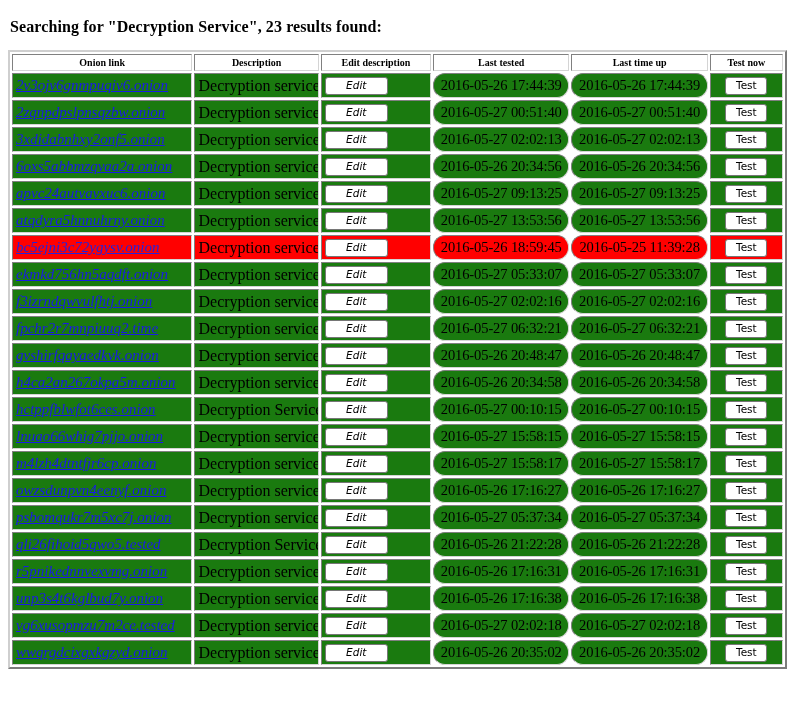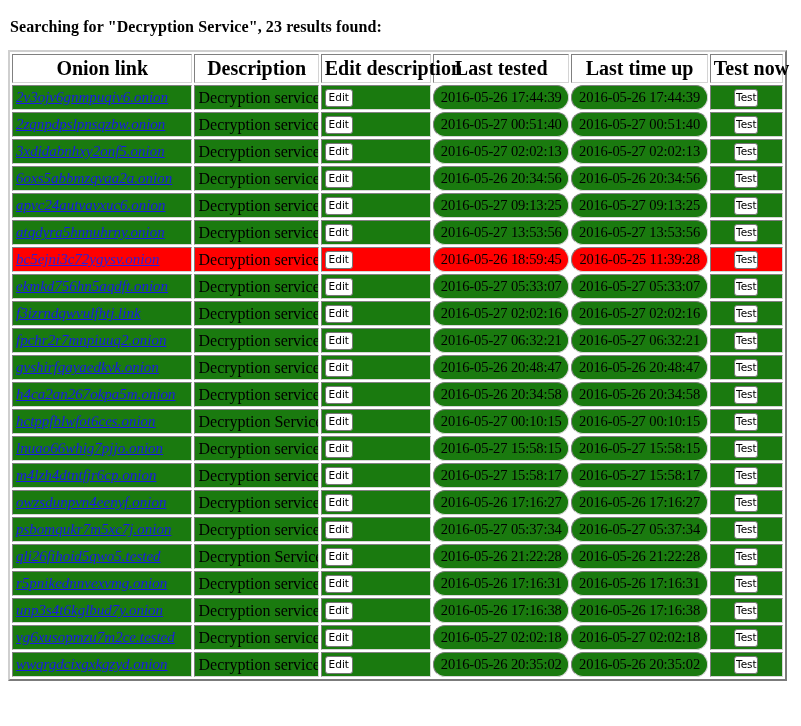--- a/index.html
+++ b/index.html
@@ -32,21 +32,21 @@
     border: 2px outset #cfcfcf;
     background: #ffffff;
     width: 779px;
     table-layout: fixed;
     font-size: 15px;
   }
   table.results th {
     border: 1px inset #d4d4d4;
     background: #ffffff;
     font-weight: bold;
-    font-size: 20px;
+    font-size: 10px;
     text-align: center;
     padding: 2px 3px;
     white-space: nowrap;
   }
   table.results td {
     border: 1px inset #d4d4d4;
     padding: 1px 3px;
     height: 21px;
     vertical-align: middle;
     white-space: nowrap;
@@ -83,22 +83,22 @@
     font-family: "DejaVu Sans", "Liberation Sans", sans-serif;
     font-size: 10.5px;
     color: #000000;
     background: #ffffff;
     border: 1px solid #767676;
     border-radius: 3px;
     padding: 2px 0 3px 0;
     cursor: pointer;
     line-height: 1;
   }
-  button.edit-btn { width: 28px; }
-  button.test-btn { width: 24px; }
+  button.edit-btn { width: 63px; font-style: italic; }
+  button.test-btn { width: 42px; }
 
   
   col.c-link   { width: 180px; }
   col.c-desc   { width: 124px; }
   col.c-edit   { width: 110px; }
   col.c-tested { width: 136px; }
   col.c-up     { width: 136px; }
   col.c-test   { width: 73px; }
 </style>
 </head>
@@ -186,29 +186,29 @@
         </tr>
         <tr class="status-up">
           <td class="col-link"><a class="onion-link">ekmkd756hn5aqdft.onion</a></td>
           <td class="col-desc"><span class="desc-text">Decryption service</span></td>
           <td class="col-edit"><button class="ui-btn edit-btn">Edit</button></td>
           <td class="col-tested"><span class="time-text">2016-05-27 05:33:07</span></td>
           <td class="col-up"><span class="time-text">2016-05-27 05:33:07</span></td>
           <td class="col-test"><button class="ui-btn test-btn">Test</button></td>
         </tr>
         <tr class="status-up">
-          <td class="col-link"><a class="onion-link">f3izrndqwvulfhtj.link</a></td>
+          <td class="col-link"><a class="onion-link">f3izrndqwvulfhtj.onion</a></td>
           <td class="col-desc"><span class="desc-text">Decryption service</span></td>
           <td class="col-edit"><button class="ui-btn edit-btn">Edit</button></td>
           <td class="col-tested"><span class="time-text">2016-05-27 02:02:16</span></td>
           <td class="col-up"><span class="time-text">2016-05-27 02:02:16</span></td>
           <td class="col-test"><button class="ui-btn test-btn">Test</button></td>
         </tr>
         <tr class="status-up">
-          <td class="col-link"><a class="onion-link">fpchr2r7mnpiuuq2.onion</a></td>
+          <td class="col-link"><a class="onion-link">fpchr2r7mnpiuuq2.time</a></td>
           <td class="col-desc"><span class="desc-text">Decryption service</span></td>
           <td class="col-edit"><button class="ui-btn edit-btn">Edit</button></td>
           <td class="col-tested"><span class="time-text">2016-05-27 06:32:21</span></td>
           <td class="col-up"><span class="time-text">2016-05-27 06:32:21</span></td>
           <td class="col-test"><button class="ui-btn test-btn">Test</button></td>
         </tr>
         <tr class="status-up">
           <td class="col-link"><a class="onion-link">gvshirfqayaedkvk.onion</a></td>
           <td class="col-desc"><span class="desc-text">Decryption service</span></td>
           <td class="col-edit"><button class="ui-btn edit-btn">Edit</button></td>

